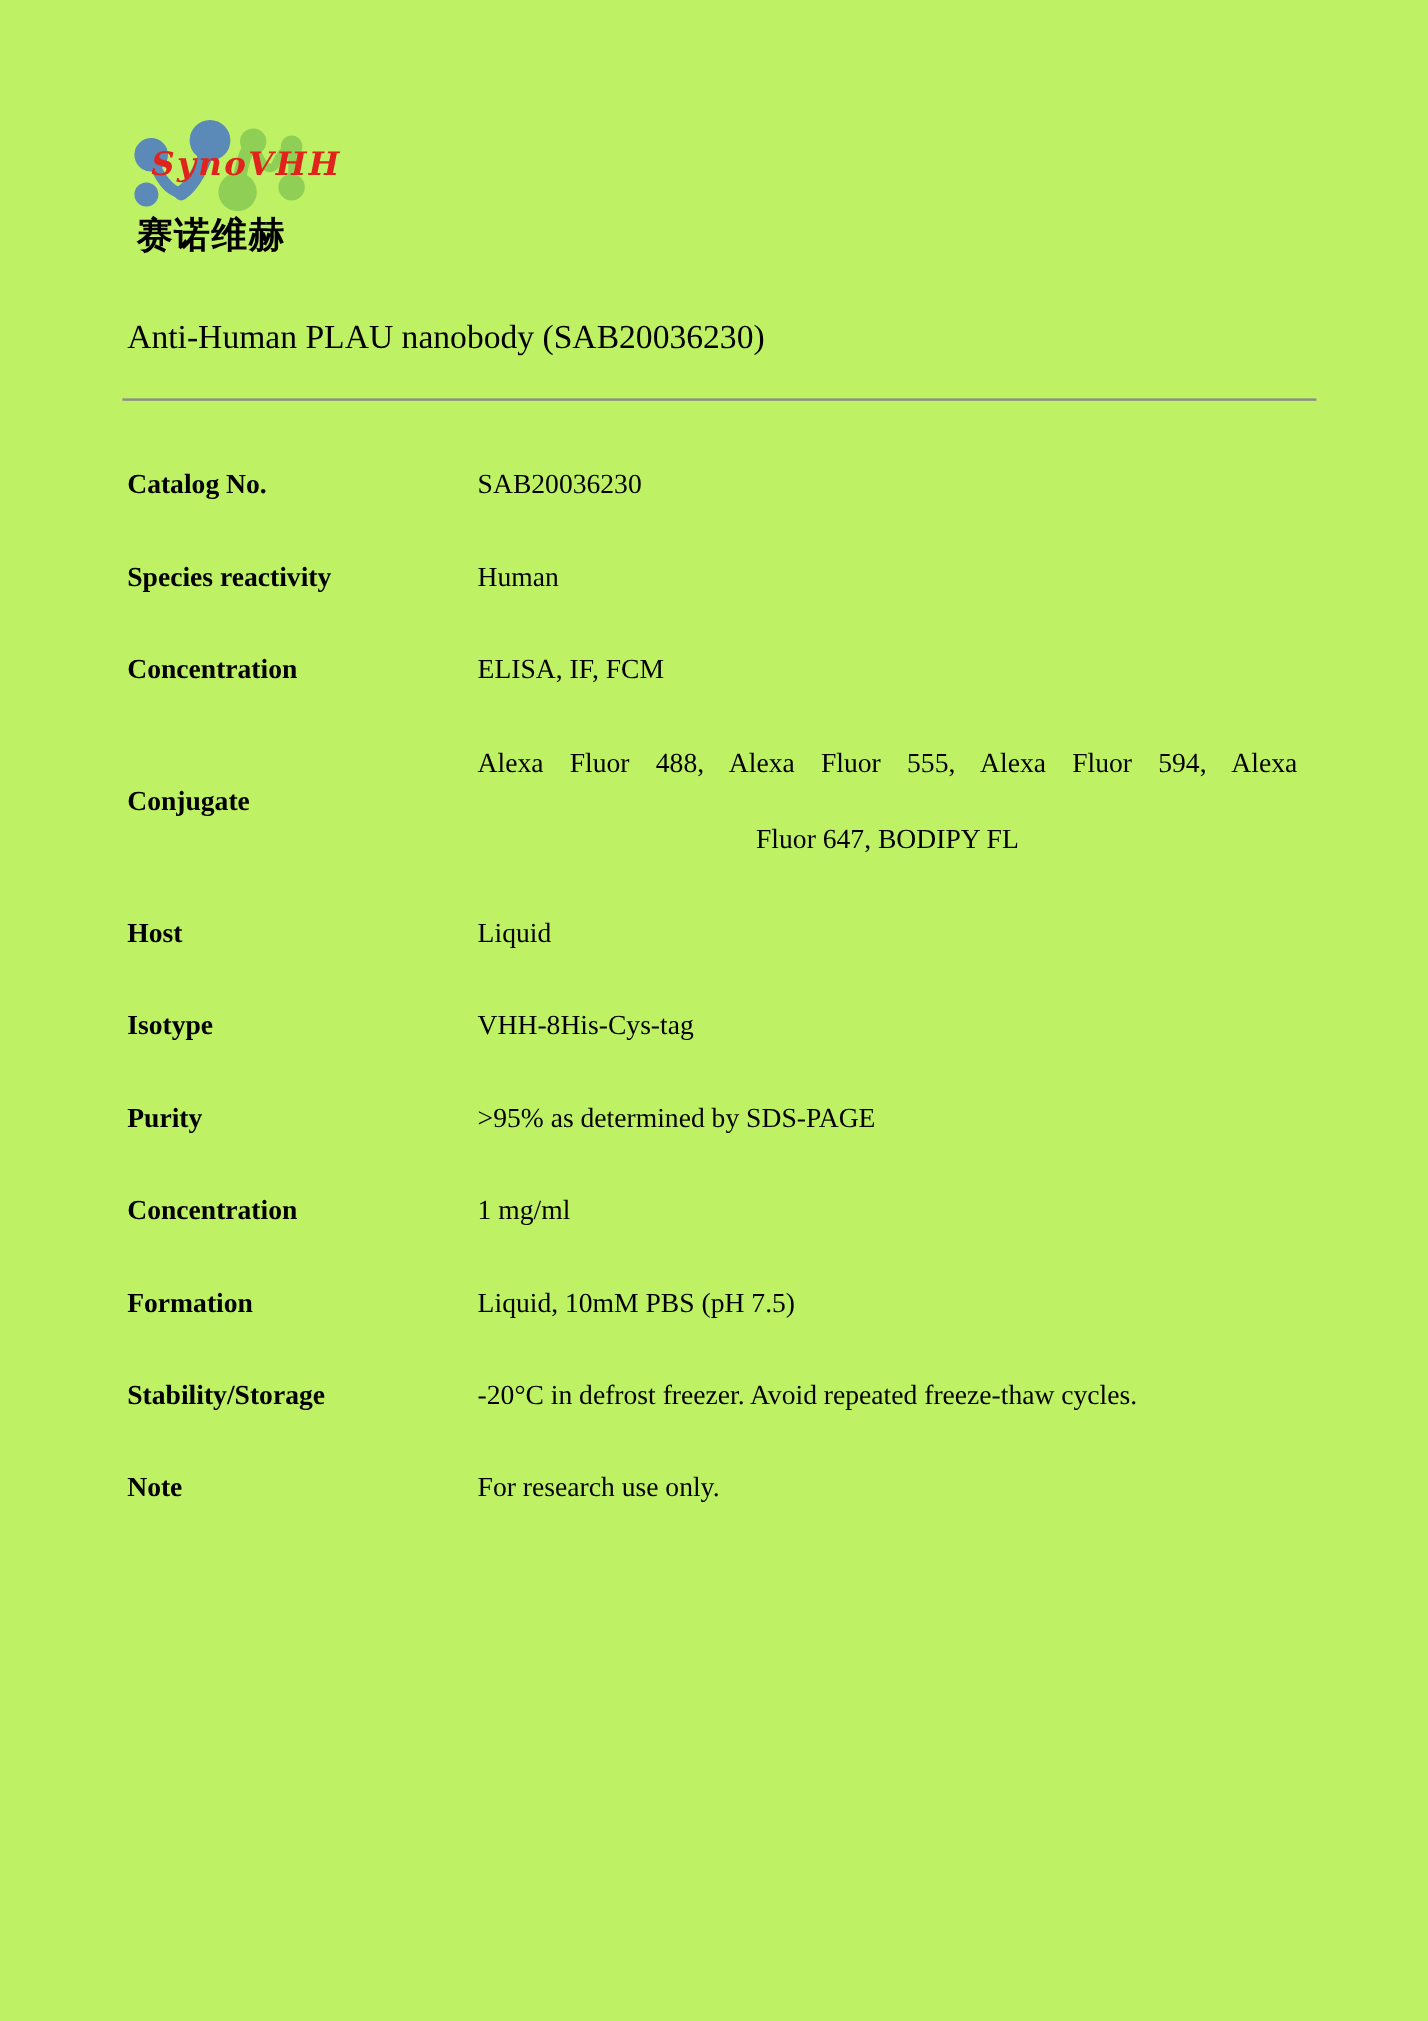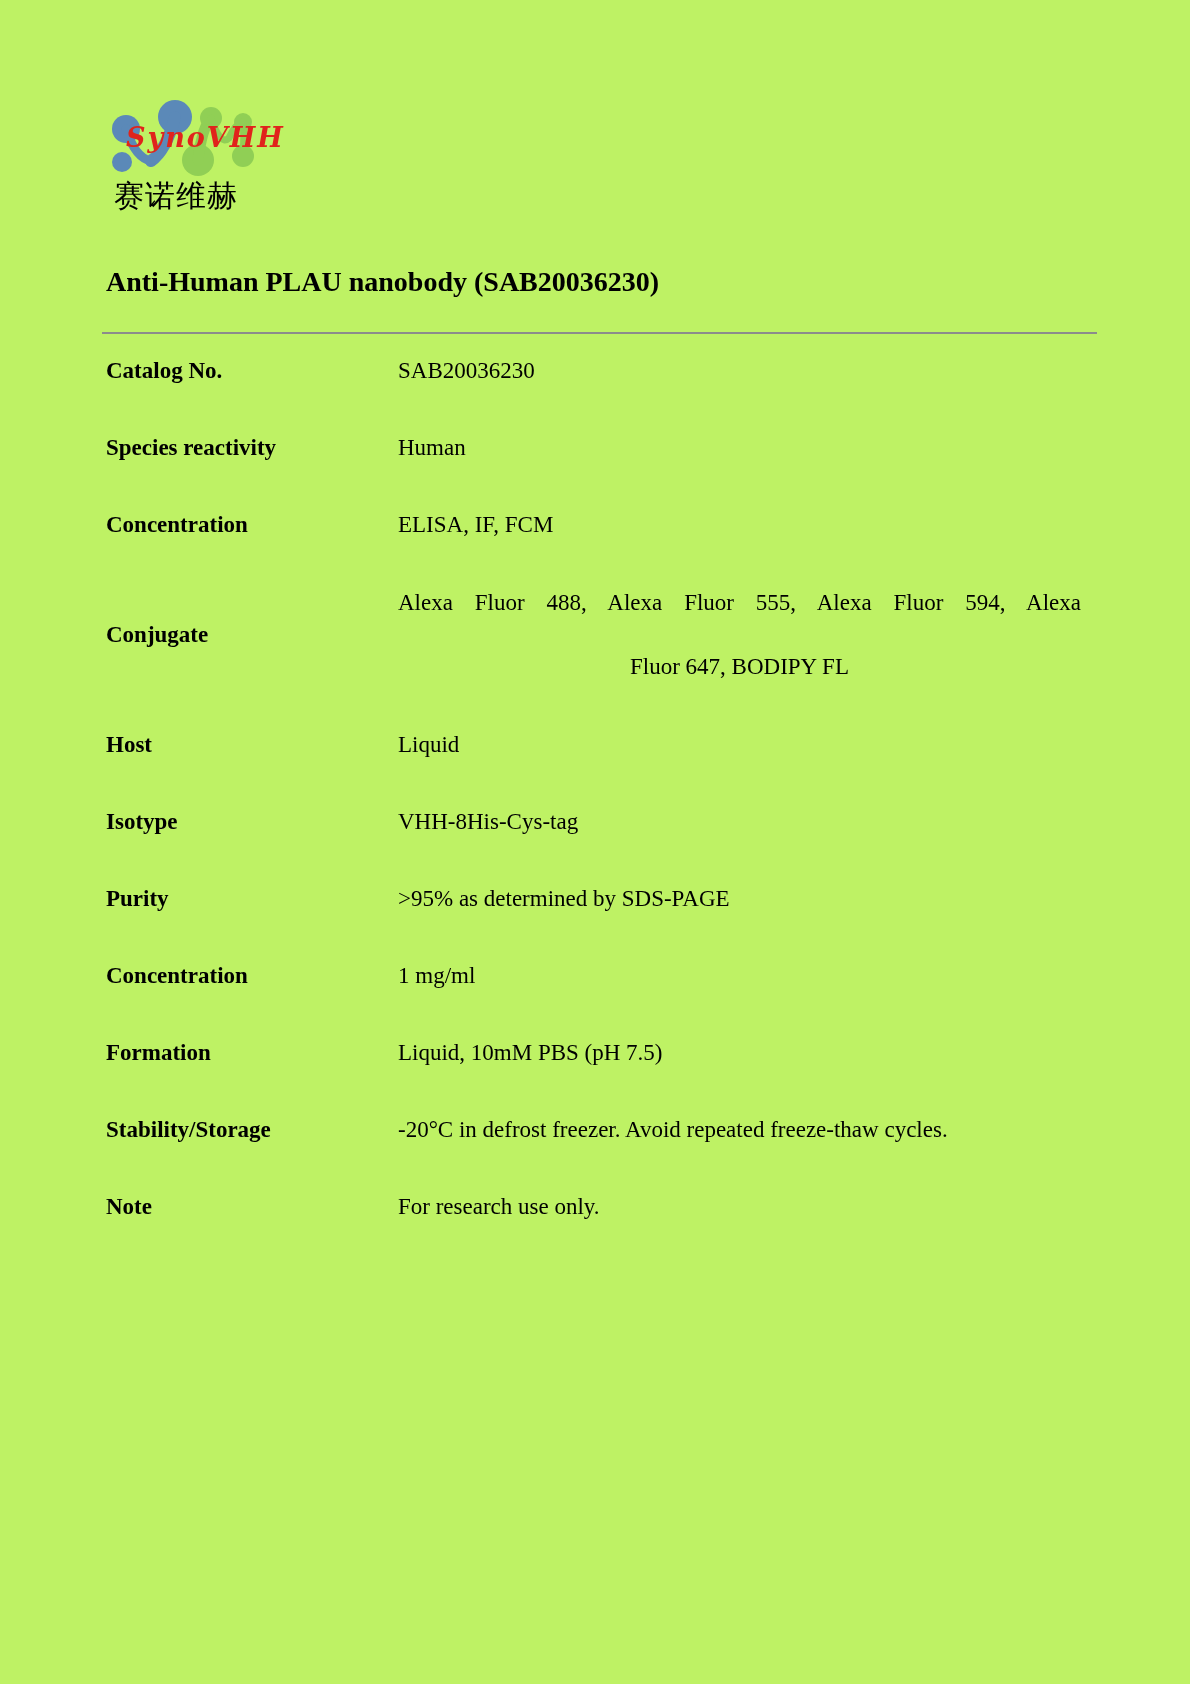--- a/index.html
+++ b/index.html
@@ -20,41 +20,41 @@
     position:absolute; left:24px; top:26px;
     font-family:"DejaVu Serif", serif;
     font-style:italic; font-weight:bold;
     font-size:27px; color:#e0241c;
     letter-spacing:2px;
     white-space:nowrap;
   }
   .logo-cn {
     position:absolute; left:12px; top:80px;
     font-family:"Liberation Sans", sans-serif;
-    font-weight:400;
+    font-weight:700;
     font-size:30px; color:#000000;
     letter-spacing:1px;
     white-space:nowrap;
   }
 
   
   .title {
     position:absolute; left:106px; top:266px;
-    margin:0; font-size:28px; font-weight:700;
+    margin:0; font-size:28px; font-weight:400;
     white-space:nowrap;
   }
   .rule {
     position:absolute; left:102px; top:332px;
     width:995px; height:0;
     border:none; border-top:2px solid #8c8c8c;
     margin:0;
   }
 
   
-  .spec-table { position:absolute; left:106px; top:332px; width:975px; }
+  .spec-table { position:absolute; left:106px; top:365px; width:975px; }
   .row { display:flex; align-items:center; height:77px; }
   .row-tall { height:143px; }
   .cell-label {
     width:292px; flex:0 0 292px;
     font-weight:bold; font-size:23px;
   }
   .cell-value { flex:1; font-size:23px; }
   .jline  { display:block; line-height:64px; text-align:justify; text-align-last:justify; }
   .jline2 { display:block; line-height:64px; text-align:center; }
 </style>

